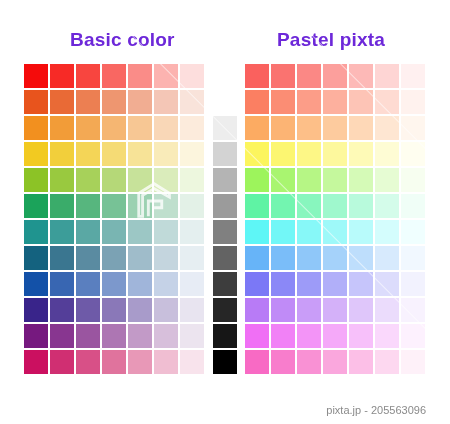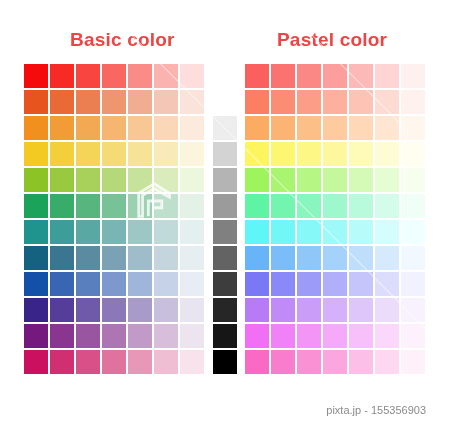--- a/index.html
+++ b/index.html
@@ -9,21 +9,21 @@
     font-family:"Liberation Sans", sans-serif;
     overflow:hidden;
     position:relative;
   }
   #stage{position:relative;width:450px;height:424px;}
 
   .title{
     position:absolute;
     font-size:19px;
     font-weight:bold;
-    color:#ef4444;
+    color:#6d28d9;
     letter-spacing:0.2px;
     white-space:nowrap;
   }
   #title-basic{left:70px;top:29px;}
   #title-pastel{left:277px;top:29px;}
 
   .grid{position:absolute;display:grid;}
   .swatch{width:24px;height:24px;}
 
   #grid-basic{left:24px;top:64px;
@@ -76,21 +76,21 @@
     color:#8a8a8a;
     white-space:nowrap;
   }
 </style>
 </head>
 <body>
 
 <div id="stage">
 
   <div class="title" id="title-basic">Basic color</div>
-  <div class="title" id="title-pastel">Pastel color</div>
+  <div class="title" id="title-pastel">Pastel pixta</div>
 
   <div class="grid" id="grid-basic">
       <div class="swatch" title="#f50b0b" style="background: rgb(245, 11, 11);"></div>
       <div class="swatch" title="#f72a26" style="background: rgb(247, 42, 38);"></div>
       <div class="swatch" title="#f8453f" style="background: rgb(248, 69, 63);"></div>
       <div class="swatch" title="#f96762" style="background: rgb(249, 103, 98);"></div>
       <div class="swatch" title="#fa8c88" style="background: rgb(250, 140, 136);"></div>
       <div class="swatch" title="#fcb3b0" style="background: rgb(252, 179, 176);"></div>
       <div class="swatch" title="#fddedd" style="background: rgb(253, 222, 221);"></div>
       <div class="swatch" title="#e8541d" style="background: rgb(232, 84, 29);"></div>
@@ -273,14 +273,14 @@
   <div id="watermark">
     <div class="wm-diag" style="left:120px;top:24px;"></div>
     <div class="wm-diag" style="left:300px;top:24px;"></div>
     <div class="wm-diag" style="left:430px;top:24px;"></div>
     <svg id="wm-logo" viewBox="0 0 48 48">
       <path d="M6 40 L6 16 L22 6 L38 16 L38 20 L22 11 L10 18 L10 40 Z" fill="none" stroke="#ffffff" stroke-width="3"></path>
       <path d="M16 40 L16 24 L30 24 L30 31 L22 31" fill="none" stroke="#ffffff" stroke-width="3"></path>
     </svg>
   </div>
 
-  <div id="footer">pixta.jp - 155356903</div>
+  <div id="footer">pixta.jp - 205563096</div>
 </div>
 
 </body></html>

